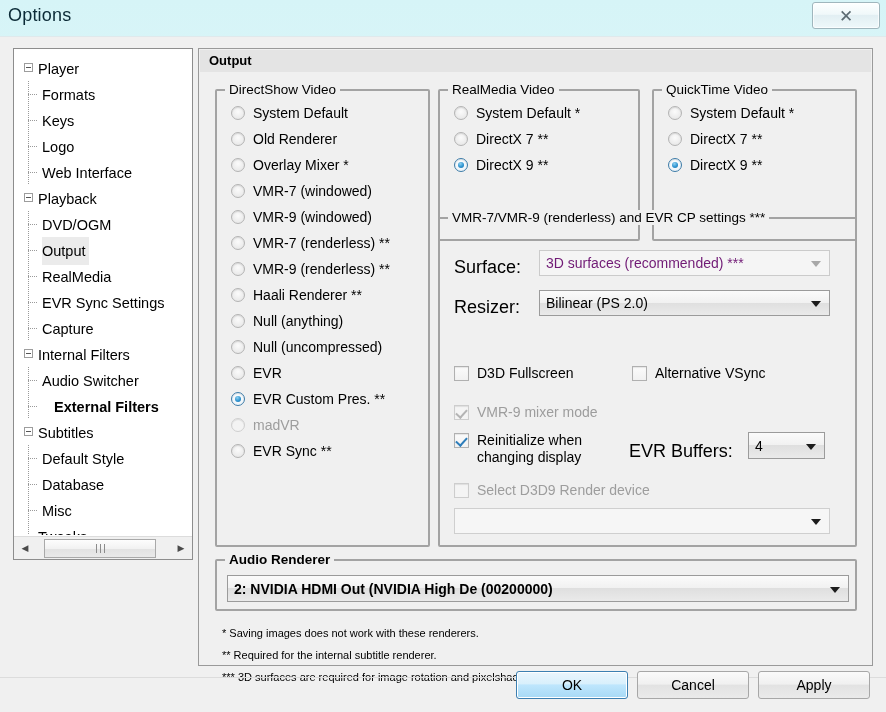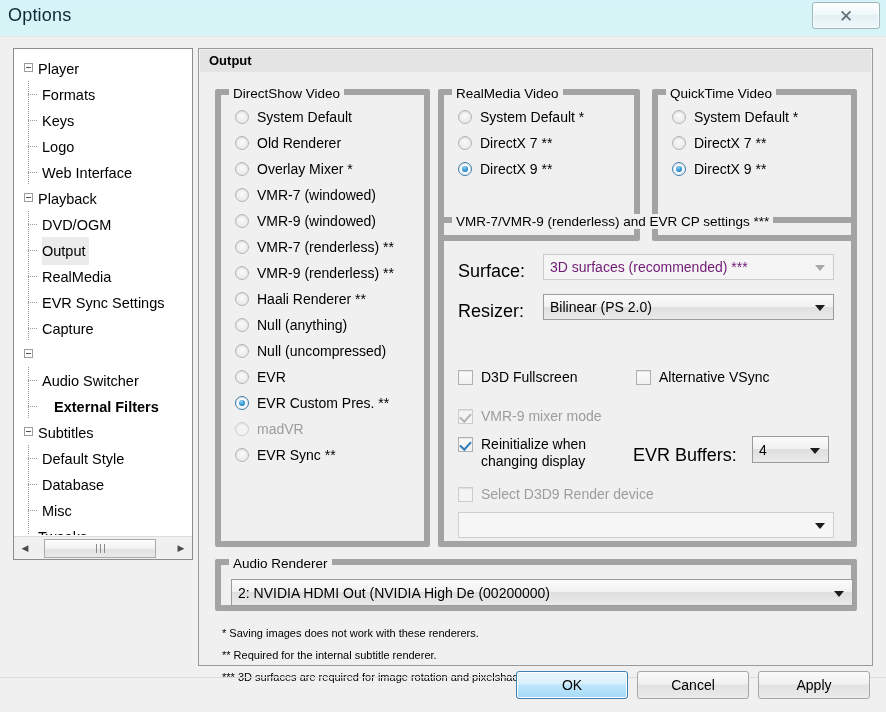--- a/index.html
+++ b/index.html
@@ -134,21 +134,21 @@
   .page-header {
     position: absolute; left: 1px; top: 1px; right: 1px; height: 22px;
     background: #e4e4e4;
     font-weight: bold; font-size: 13px;
     padding: 3px 0 0 9px;
   }
 
   
   .group {
     position: absolute;
-    border: 6px solid #a3a3a3;
+    border: 2px solid #a3a3a3;
     border-radius: 2px;
     padding-left: 23px;
   }
   .group > .glegend {
     position: absolute; top: -9px; left: 8px;
     background: #f0f0f0;
     padding: 0 4px;
     font-size: 13.5px;
     white-space: nowrap;
   }
@@ -293,21 +293,21 @@
             <div class="tree-row"><span class="vline" style="left: 14px; top: 0px; height: 26px;"></span><span class="hline" style="left: 14px; top: 13px; width: 10px;"></span><span class="lbl tw-l1" style="padding-left: 0px; margin-left: 28px;">Formats</span></div>
             <div class="tree-row"><span class="vline" style="left: 14px; top: 0px; height: 26px;"></span><span class="hline" style="left: 14px; top: 13px; width: 10px;"></span><span class="lbl tw-l1" style="padding-left: 0px; margin-left: 28px;">Keys</span></div>
             <div class="tree-row"><span class="vline" style="left: 14px; top: 0px; height: 26px;"></span><span class="hline" style="left: 14px; top: 13px; width: 10px;"></span><span class="lbl tw-l1" style="padding-left: 0px; margin-left: 28px;">Logo</span></div>
             <div class="tree-row"><span class="vline" style="left: 14px; top: 0px; height: 26px;"></span><span class="hline" style="left: 14px; top: 13px; width: 10px;"></span><span class="lbl tw-l1" style="padding-left: 0px; margin-left: 28px;">Web Interface</span></div>
             <div class="tree-row"><span class="expander l0"></span><span class="lbl tw-l0" style="padding-left: 0px; margin-left: 24px;">Playback</span></div>
             <div class="tree-row"><span class="vline" style="left: 14px; top: 0px; height: 26px;"></span><span class="hline" style="left: 14px; top: 13px; width: 10px;"></span><span class="lbl tw-l1" style="padding-left: 0px; margin-left: 28px;">DVD/OGM</span></div>
             <div class="tree-row selected"><span class="vline" style="left: 14px; top: 0px; height: 26px;"></span><span class="hline" style="left: 14px; top: 13px; width: 10px;"></span><span class="lbl tw-l1" style="padding-left: 0px; margin-left: 28px;">Output</span></div>
             <div class="tree-row"><span class="vline" style="left: 14px; top: 0px; height: 26px;"></span><span class="hline" style="left: 14px; top: 13px; width: 10px;"></span><span class="lbl tw-l1" style="padding-left: 0px; margin-left: 28px;">RealMedia</span></div>
             <div class="tree-row"><span class="vline" style="left: 14px; top: 0px; height: 26px;"></span><span class="hline" style="left: 14px; top: 13px; width: 10px;"></span><span class="lbl tw-l1" style="padding-left: 0px; margin-left: 28px;">EVR Sync Settings</span></div>
             <div class="tree-row"><span class="vline" style="left: 14px; top: 0px; height: 26px;"></span><span class="hline" style="left: 14px; top: 13px; width: 10px;"></span><span class="lbl tw-l1" style="padding-left: 0px; margin-left: 28px;">Capture</span></div>
-            <div class="tree-row"><span class="expander l0"></span></div>
+            <div class="tree-row"><span class="expander l0"></span><span class="lbl tw-l0" style="padding-left: 0px; margin-left: 24px;">Internal Filters</span></div>
             <div class="tree-row"><span class="vline" style="left: 14px; top: 0px; height: 26px;"></span><span class="hline" style="left: 14px; top: 13px; width: 10px;"></span><span class="lbl tw-l1" style="padding-left: 0px; margin-left: 28px;">Audio Switcher</span></div>
             <div class="tree-row"><span class="vline" style="left: 14px; top: 0px; height: 26px;"></span><span class="hline" style="left: 14px; top: 13px; width: 9px;"></span><span class="lbl tw-l0" style="padding-left: 0px; margin-left: 40px; font-weight: bold;">External Filters</span></div>
             <div class="tree-row"><span class="expander l0"></span><span class="lbl tw-l0" style="padding-left: 0px; margin-left: 24px;">Subtitles</span></div>
             <div class="tree-row"><span class="vline" style="left: 14px; top: 0px; height: 26px;"></span><span class="hline" style="left: 14px; top: 13px; width: 10px;"></span><span class="lbl tw-l1" style="padding-left: 0px; margin-left: 28px;">Default Style</span></div>
             <div class="tree-row"><span class="vline" style="left: 14px; top: 0px; height: 26px;"></span><span class="hline" style="left: 14px; top: 13px; width: 10px;"></span><span class="lbl tw-l1" style="padding-left: 0px; margin-left: 28px;">Database</span></div>
             <div class="tree-row"><span class="vline" style="left: 14px; top: 0px; height: 26px;"></span><span class="hline" style="left: 14px; top: 13px; width: 10px;"></span><span class="lbl tw-l1" style="padding-left: 0px; margin-left: 28px;">Misc</span></div>
             <div class="tree-row"><span class="vline" style="left: 14px; top: 0px; height: 26px;"></span><span class="hline" style="left: 14px; top: 13px; width: 9px;"></span><span class="lbl tw-l0" style="padding-left: 0px; margin-left: 24px;">Tweaks</span></div>
             <div class="tree-row"><span class="vline" style="left: 14px; top: 0px; height: 26px;"></span><span class="hline" style="left: 14px; top: 13px; width: 9px;"></span><span class="lbl tw-l0" style="padding-left: 0px; margin-left: 24px;">Miscellaneous</span></div>
           </div>
       </div>
@@ -473,21 +473,21 @@
           <span class="cbox dis"></span>
           <span class="lbl-disabled">Select D3D9 Render device</span>
         </div>
 
         <div class="combo empty-dis" style="left:14px; top:289px; width:376px; height:26px;">
           <span></span>
           <span class="arrow"></span>
         </div>
       </div>
 
-      <div class="group" style="left:16px; top:510px; width:642px; height:52px;">
+      <div class="group" style="left:16px; top:510px; width:642px; height:52px;font-weight:bold;">
         <div class="glegend">Audio Renderer</div>
         <div class="combo" style="left:10px; top:14px; width:622px; height:27px;">
           <span>2: NVIDIA HDMI Out (NVIDIA High De (00200000)</span>
           <span class="arrow"></span>
         </div>
       </div>
 
       <div class="footnote" style="left:23px; top:578px;">* Saving images does not work with these renderers.</div>
       <div class="footnote" style="left:23px; top:600px;">** Required for the internal subtitle renderer.</div>
       <div class="footnote" style="left:23px; top:622px;">*** 3D surfaces are required for image rotation and pixelshaders.</div>

